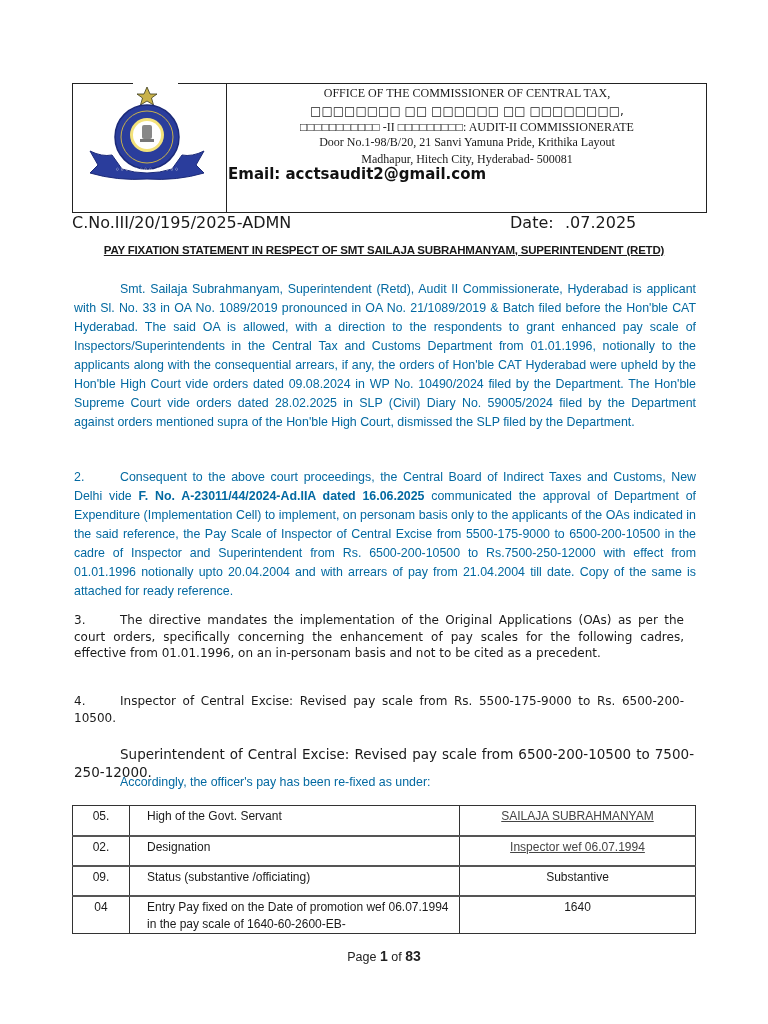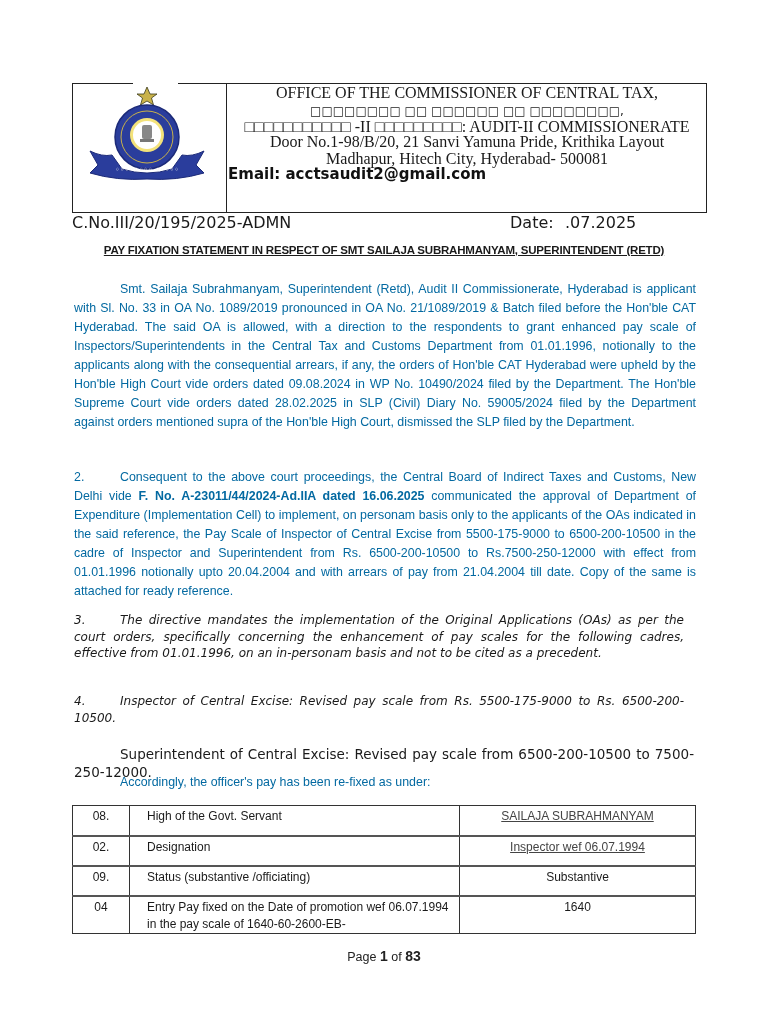--- a/index.html
+++ b/index.html
@@ -6,29 +6,29 @@
   body { width: 768px; height: 1024px; position: relative; overflow: hidden; color: #1a1a1a; }
   .abs { position: absolute; }
   .serif { font-family: "Liberation Serif", "DejaVu Serif", serif; }
   .dj { font-family: "DejaVu Sans", sans-serif; }
 
   
   #hdr-box { left: 72px; top: 83px; width: 635px; height: 130px; border: 1px solid #222; box-sizing: border-box; }
   #hdr-box .cover { position: absolute; left: 60px; top: -2px; width: 45px; height: 4px; background: #fff; }
   #hdr-div { left: 226px; top: 83px; width: 1px; height: 130px; background: #222; }
   #logo { left: 82px; top: 85px; width: 130px; height: 95px; }
-  .hline { position: absolute; left: 228px; width: 478px; text-align: center; font-size: 16px; line-height: 18px; color: #1a1a1a; white-space: nowrap; }
+  .hline { position: absolute; left: 228px; width: 478px; text-align: center; font-size: 12px; line-height: 18px; color: #1a1a1a; white-space: nowrap; }
   #email { left: 228px; top: 165px; font-size: 15px; font-weight: bold; font-family: "DejaVu Sans", sans-serif; color: #111; }
 
   .ref { font-size: 16px; font-family: "DejaVu Sans", sans-serif; color: #1a1a1a; }
   #title { left: 72px; top: 244px; width: 624px; text-align: center; font-size: 11.5px; font-weight: bold; text-decoration: underline; font-family: "Liberation Sans", sans-serif; letter-spacing: -0.2px; }
 
   .para { position: absolute; left: 74px; width: 622px; font-family: "Liberation Sans", sans-serif; font-size: 12.4px; line-height: 19px; text-align: justify; color: #0369a1; }
   .para .ind { display: inline-block; width: 46px; }
-  .para2 { position: absolute; left: 74px; width: 610px; font-family: "DejaVu Sans", sans-serif; font-size: 12px; line-height: 16.5px; text-align: justify; color: #1a1a1a; font-style: italic; }
+  .para2 { position: absolute; left: 74px; width: 610px; font-family: "DejaVu Sans", sans-serif; font-size: 12px; line-height: 16.5px; text-align: justify; color: #1a1a1a; }
   .para2 .ind { display: inline-block; width: 46px; }
   .big { position: absolute; left: 74px; width: 620px; font-family: "DejaVu Sans", sans-serif; font-size: 13.5px; line-height: 18px; text-align: justify; color: #1a1a1a; }
 
   
   #tbl { position: absolute; left: 72px; top: 805px; width: 624px; border-collapse: collapse; font-family: "Liberation Sans", sans-serif; font-size: 12px; color: #1a1a1a; }
   #tbl td { border: 1px solid #333; vertical-align: top; padding: 2px 6px 0 6px; line-height: 17px; }
   #tbl td.c1 { width: 44px; text-align: center; }
   #tbl td.c2 { width: 306px; padding-left: 17px; }
   #tbl td.c3 { text-align: center; }
   #tbl td.light { color: #444; text-decoration: underline; }
@@ -81,21 +81,21 @@
 <div class="para2" style="top:612px;"><span class="ind">3.</span><span>The directive mandates the implementation of the Original Applications (OAs) as per the court orders, specifically concerning the enhancement of pay scales for the following cadres, effective from 01.01.1996, on an in-personam basis and not to be cited as a precedent.</span></div>
 
 <div class="para2" style="top:693px;"><span class="ind">4.</span><span>Inspector of Central Excise: Revised pay scale from Rs. 5500-175-9000 to Rs. 6500-200-10500.</span></div>
 <div class="big" style="top:725px;margin-top:20px;"><span style="display:inline-block; width:46px;"></span><span>Superintendent of Central Excise: Revised pay scale from 6500-200-10500 to 7500-250-12000.</span></div>
 
 <div class="para" style="top:773px; left:120px; width:560px;">Accordingly, the officer's pay has been re-fixed as under:</div>
 
 <table id="tbl">
   <tbody>
       <tr class="r">
-    <td class="c1">08.</td>
+    <td class="c1">05.</td>
     <td class="c2">High of the Govt. Servant</td>
     <td class="c3 light">SAILAJA SUBRAHMANYAM</td>
   </tr>
   <tr class="r thick">
     <td class="c1">02.</td>
     <td class="c2">Designation</td>
     <td class="c3 light">Inspector wef 06.07.1994</td>
   </tr>
   <tr class="r thick">
     <td class="c1">09.</td>

